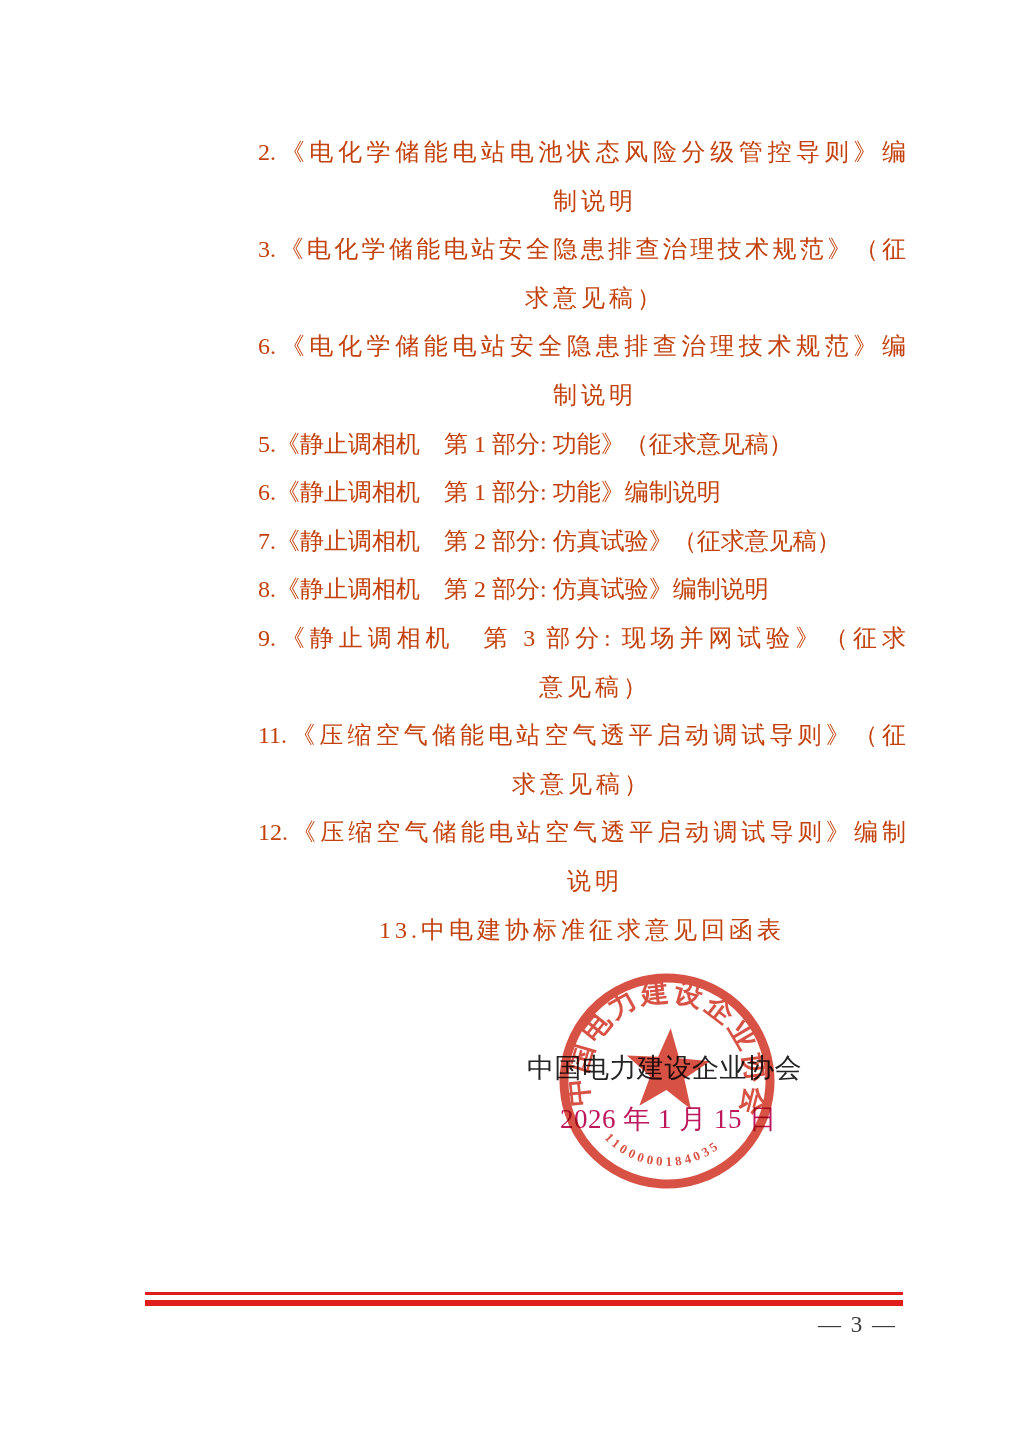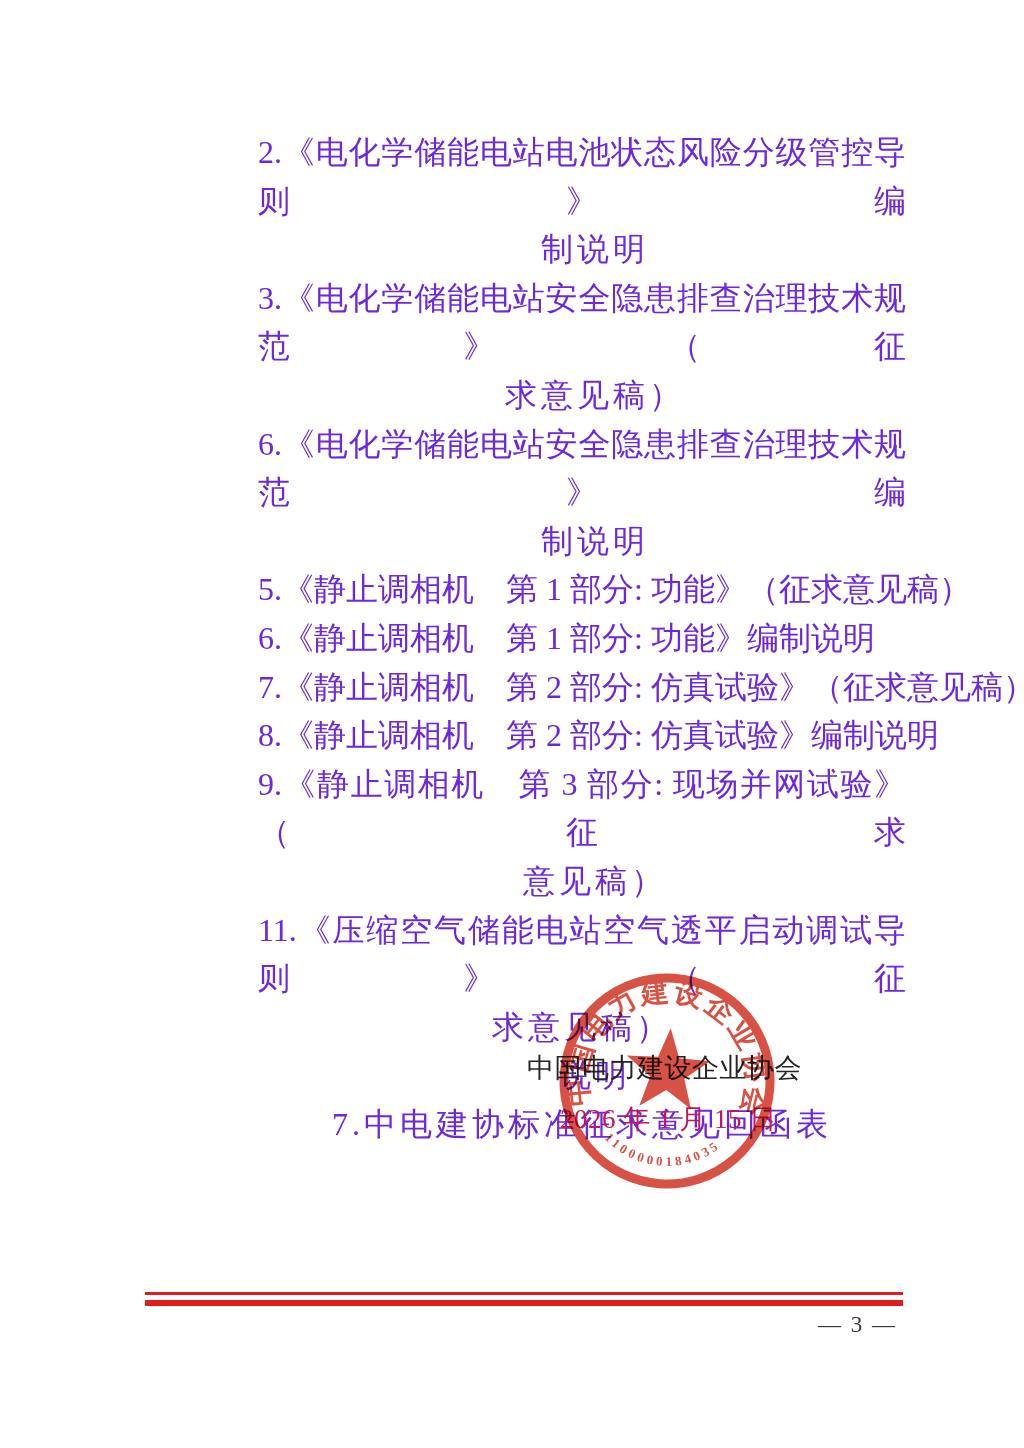--- a/index.html
+++ b/index.html
@@ -6,21 +6,21 @@
   .page{
     position:relative;
     width:1024px;height:1448px;
     background:#ffffff;
     overflow:hidden;
     font-family:"Liberation Serif","DejaVu Serif",serif;
     color:#222222;
   }
   .doc-list{
     position:absolute;left:258px;top:128px;width:648px;
-    font-size:32px;line-height:48.6px;color:#6d28d9;
+    font-size:24px;line-height:48.6px;color:#c2410c;
   }
   .line{white-space:nowrap;}
   .just{white-space:normal;text-align:justify;text-align-last:justify;}
   .indent{padding-left:26px;}
   .sp4{letter-spacing:4px;text-align:center;}
   .sig-org{
     position:absolute;left:527px;top:1050px;
     font-size:27px;letter-spacing:0.5px;color:#242424;white-space:nowrap;
   }
   .sig-date{
@@ -54,22 +54,23 @@
     <div class="line just">6.《电化学储能电站安全隐患排查治理技术规范》编</div>
     <div class="line indent sp4">制说明</div>
     <div class="line">5.《静止调相机　第 1 部分: 功能》（征求意见稿）</div>
     <div class="line">6.《静止调相机　第 1 部分: 功能》编制说明</div>
     <div class="line">7.《静止调相机　第 2 部分: 仿真试验》（征求意见稿）</div>
     <div class="line">8.《静止调相机　第 2 部分: 仿真试验》编制说明</div>
     <div class="line just">9.《静止调相机　第 3 部分: 现场并网试验》（征求</div>
     <div class="line indent sp4">意见稿）</div>
     <div class="line just">11.《压缩空气储能电站空气透平启动调试导则》（征</div>
     <div class="line sp4">求意见稿）</div>
+    <div class="line just">12.《压缩空气储能电站空气透平启动调试导则》编制</div>
     <div class="line indent sp4">说明</div>
-    <div class="line sp4">7.中电建协标准征求意见回函表</div>
+    <div class="line sp4">13.中电建协标准征求意见回函表</div>
   </div>
 
   <div class="sig-org">中国电力建设企业协会</div>
   <div class="sig-date">2026 年 1 月 15 日</div>
 
   <svg class="seal" viewBox="0 0 230 230" aria-hidden="true">
     <defs>
       <path id="sealArc" d="M 42.5 149 A 80 80 0 1 1 187.5 149" fill="none"></path>
       <path id="serialArc" d="M 49.9 169.6 A 85 85 0 0 0 180.1 169.6" fill="none"></path>
     </defs>

